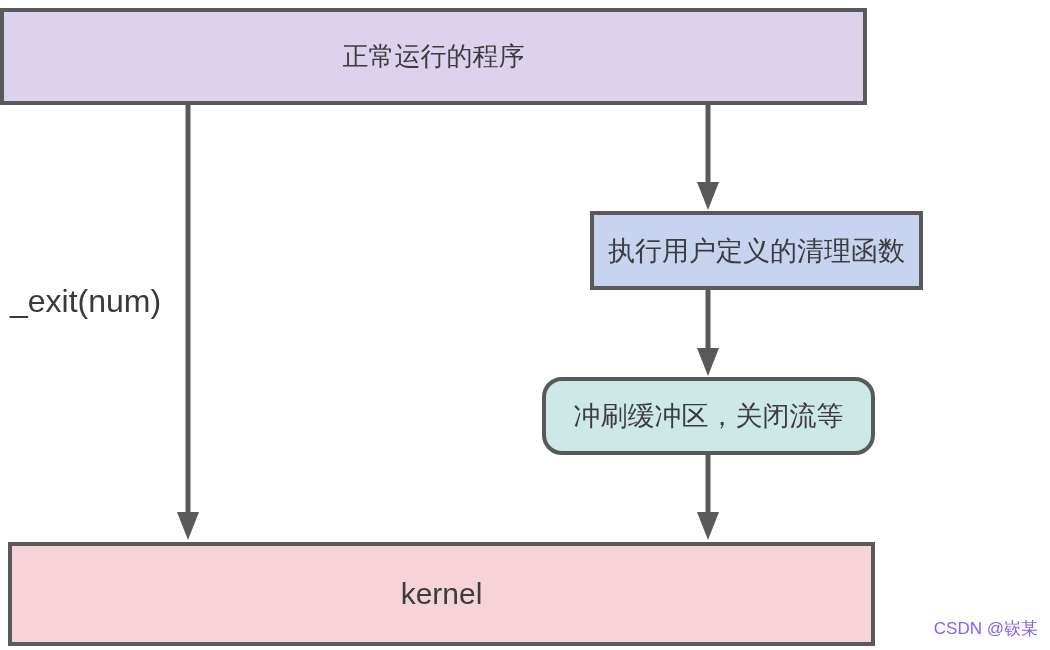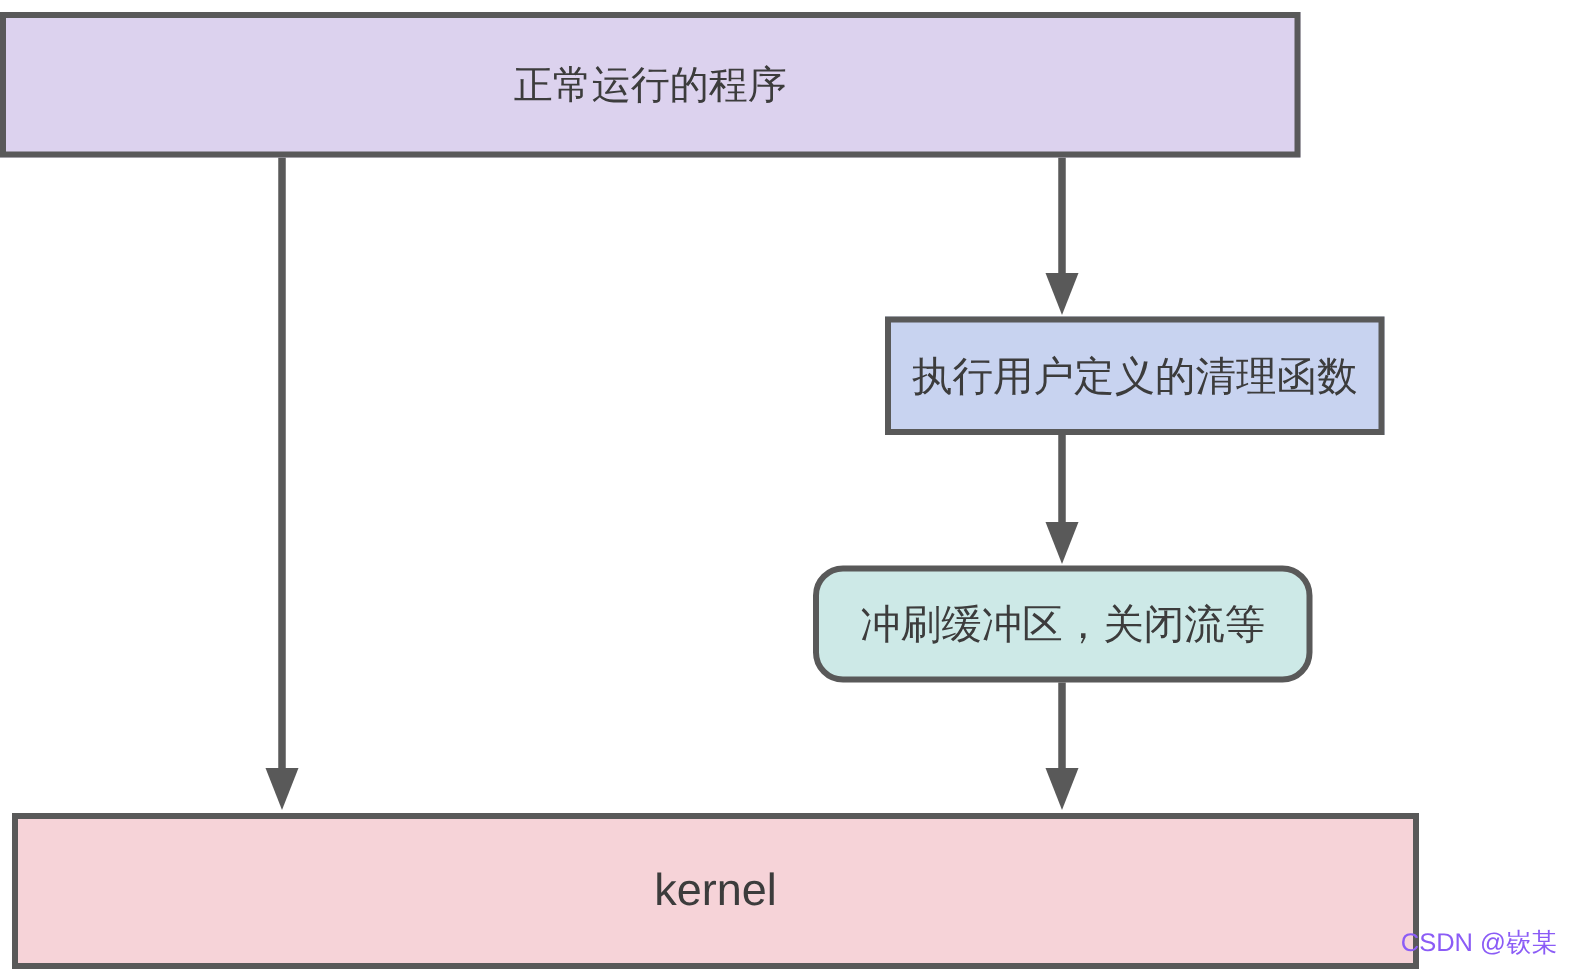--- a/index.html
+++ b/index.html
@@ -55,21 +55,21 @@
     top: 377px;
     width: 333px;
     height: 78px;
     background: #cde9e7;
     font-size: 27px;
     border-radius: 20px;
   }
   .node-kernel {
     left: 8px;
     top: 542px;
-    width: 938px;
+    width: 867px;
     height: 104px;
     background: #f6d3d8;
     font-size: 30px;
   }
   .edge-label {
     position: absolute;
     color: #3a3a3a;
     font-size: 32px;
     white-space: nowrap;
   }
@@ -127,17 +127,18 @@
   </div>
 
   <div class="node node-flush">
     <span>冲刷缓冲区，关闭流等</span>
   </div>
 
   <div class="node node-kernel">
     <span>kernel</span>
   </div>
 
+  <div class="edge-label edge-label-left">_exit(num)</div>
 
 
   <div class="watermark">CSDN @嵚某</div>
 
 </div>
 
 </body></html>

